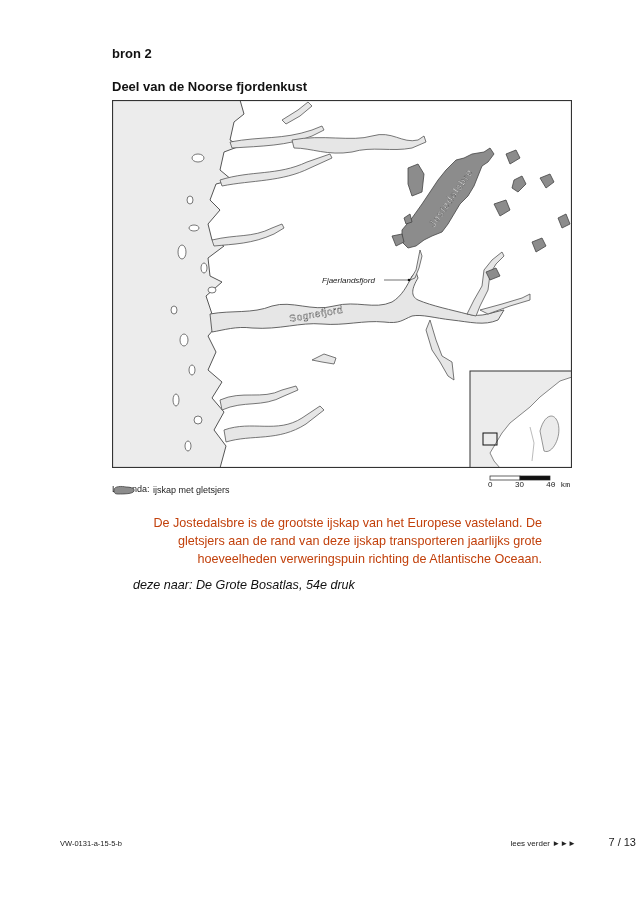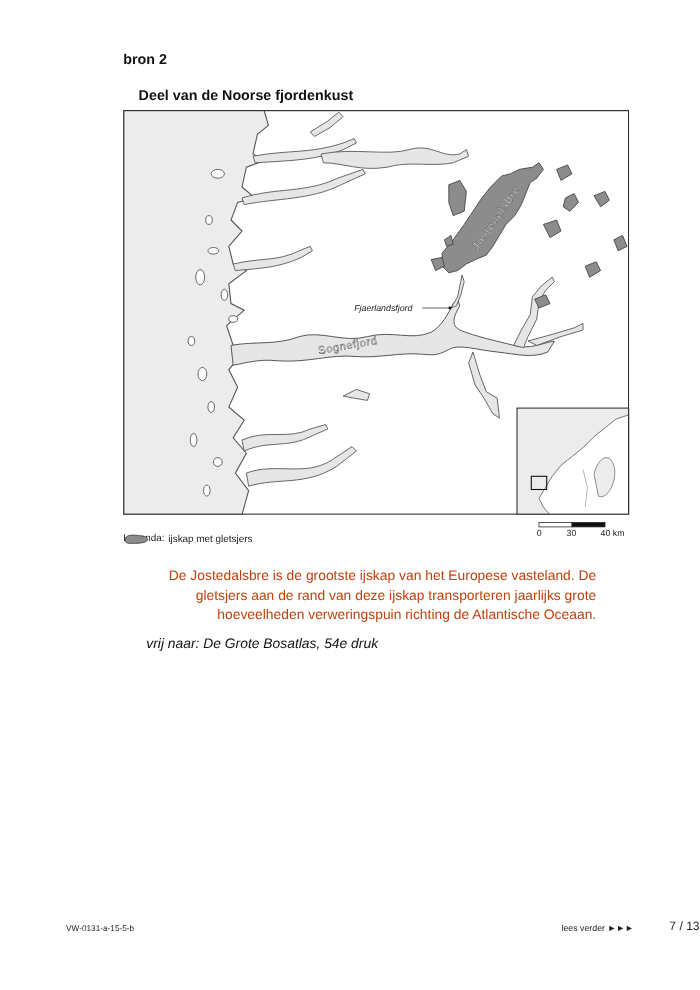--- a/index.html
+++ b/index.html
@@ -1,20 +1,20 @@
 <!DOCTYPE html>
 <html><head>
 <meta charset="utf-8">
 <style>
   html, body { margin:0; padding:0; background:#ffffff; }
   body { width:636px; height:900px; position:relative; overflow:hidden;
          font-family:"Liberation Sans", sans-serif; color:#111; }
   .abs { position:absolute;text-align:right; }
   .h-source { left:112px; top:46px; font-size:13px; font-weight:bold; }
-  .h-title  { left:126px; top:79px; font-size:13px; font-weight:bold; }
+  .h-title  { left:112px; top:79px; font-size:13px; font-weight:bold; }
   .map { left:112px; top:100px; width:460px; height:368px; }
   .legend-label { left:112px; top:484px; font-size:9px; color:#222; }
   .legend-item { left:112px; top:485px; font-size:9px; color:#222; display:flex; align-items:center; gap:17px; }
   .legend-swatch { width:24px; height:10px; }
   .scale { left:486px; top:470px; width:90px; height:22px; }
   .body-text { left:112px; top:514px; width:430px; font-size:12.6px; line-height:18px; color:#c2410c; }
   .citation { left:133px; top:578px; font-size:12.6px; font-style:italic; color:#111; }
   .footer-code { left:60px; top:839px; font-size:7.5px; color:#222; }
   .footer-page { left:0; width:636px; text-align:right; top:836px; font-size:11px; color:#222; }
   .footer-next { right:60px; top:839px; font-size:8px; color:#222;margin-left:12px; }
@@ -108,22 +108,22 @@
 </div>
 
 <div class="abs scale">
   <svg width="90" height="10" viewBox="0 0 90 10">
     <rect x="4" y="2" width="30" height="4" fill="#fff" stroke="#222" stroke-width="0.7"></rect>
     <rect x="34" y="2" width="30" height="4" fill="#111" stroke="#222" stroke-width="0.7"></rect>
   </svg>
   <div style="position:absolute; top:10px; left:0; width:90px; font-size:8px; color:#222;">
     <span style="position:absolute; left:2px;">0</span>
     <span style="position:absolute; left:29px;">30</span>
-    <span style="position:absolute; left:60px;">40 km</span>
+    <span style="position:absolute; left:60px;font-family:Liberation Mono, monospace;">40 km</span>
   </div>
 </div>
 
 <div class="abs body-text">De Jostedalsbre is de grootste ijskap van het Europese vasteland. De gletsjers aan de rand van deze ijskap transporteren jaarlijks grote hoeveelheden verweringspuin richting de Atlantische Oceaan.</div>
-<div class="abs citation">vrij naar: De Grote Bosatlas, 54e druk</div>
+<div class="abs citation">deze naar: De Grote Bosatlas, 54e druk</div>
 
 <div class="abs footer-code">VW-0131-a-15-5-b</div>
 <div class="abs footer-page">7 / 13</div>
 <div class="abs footer-next">lees verder ►►►</div>
 
 </body></html>

